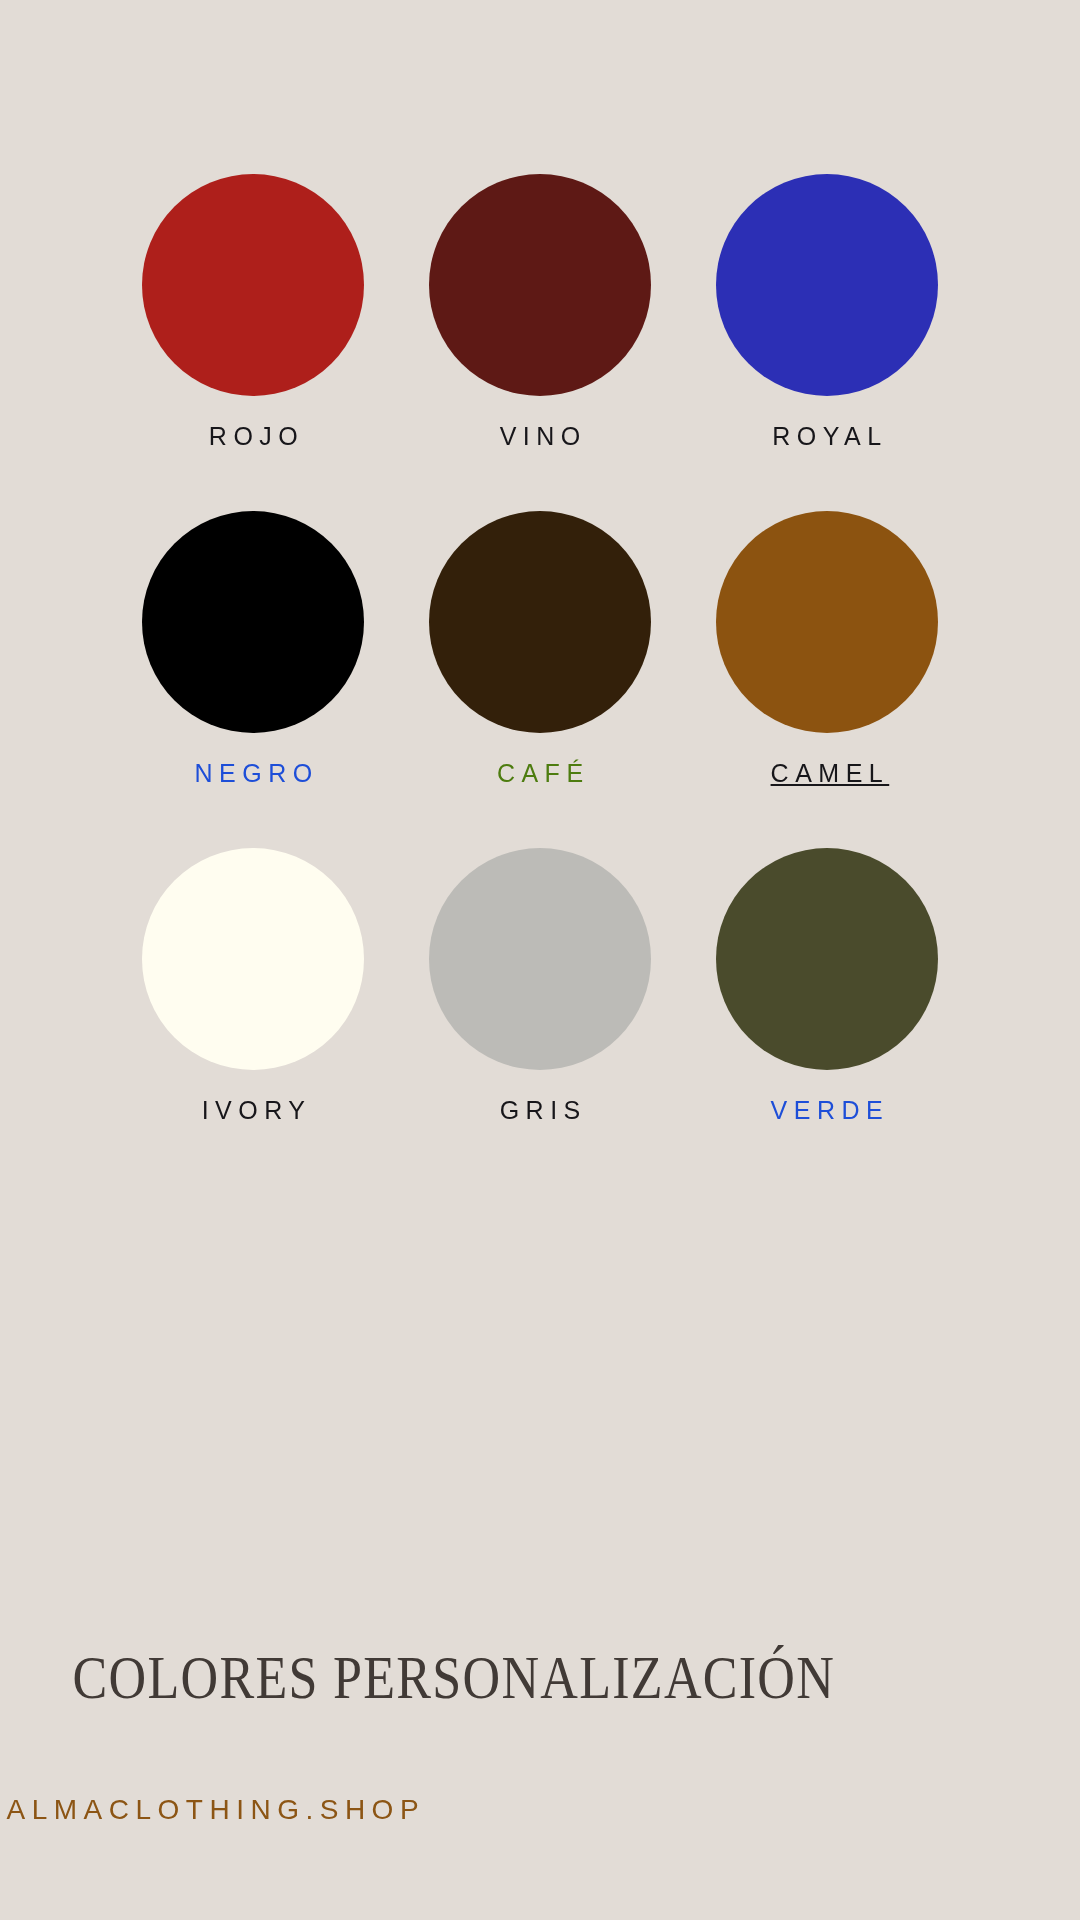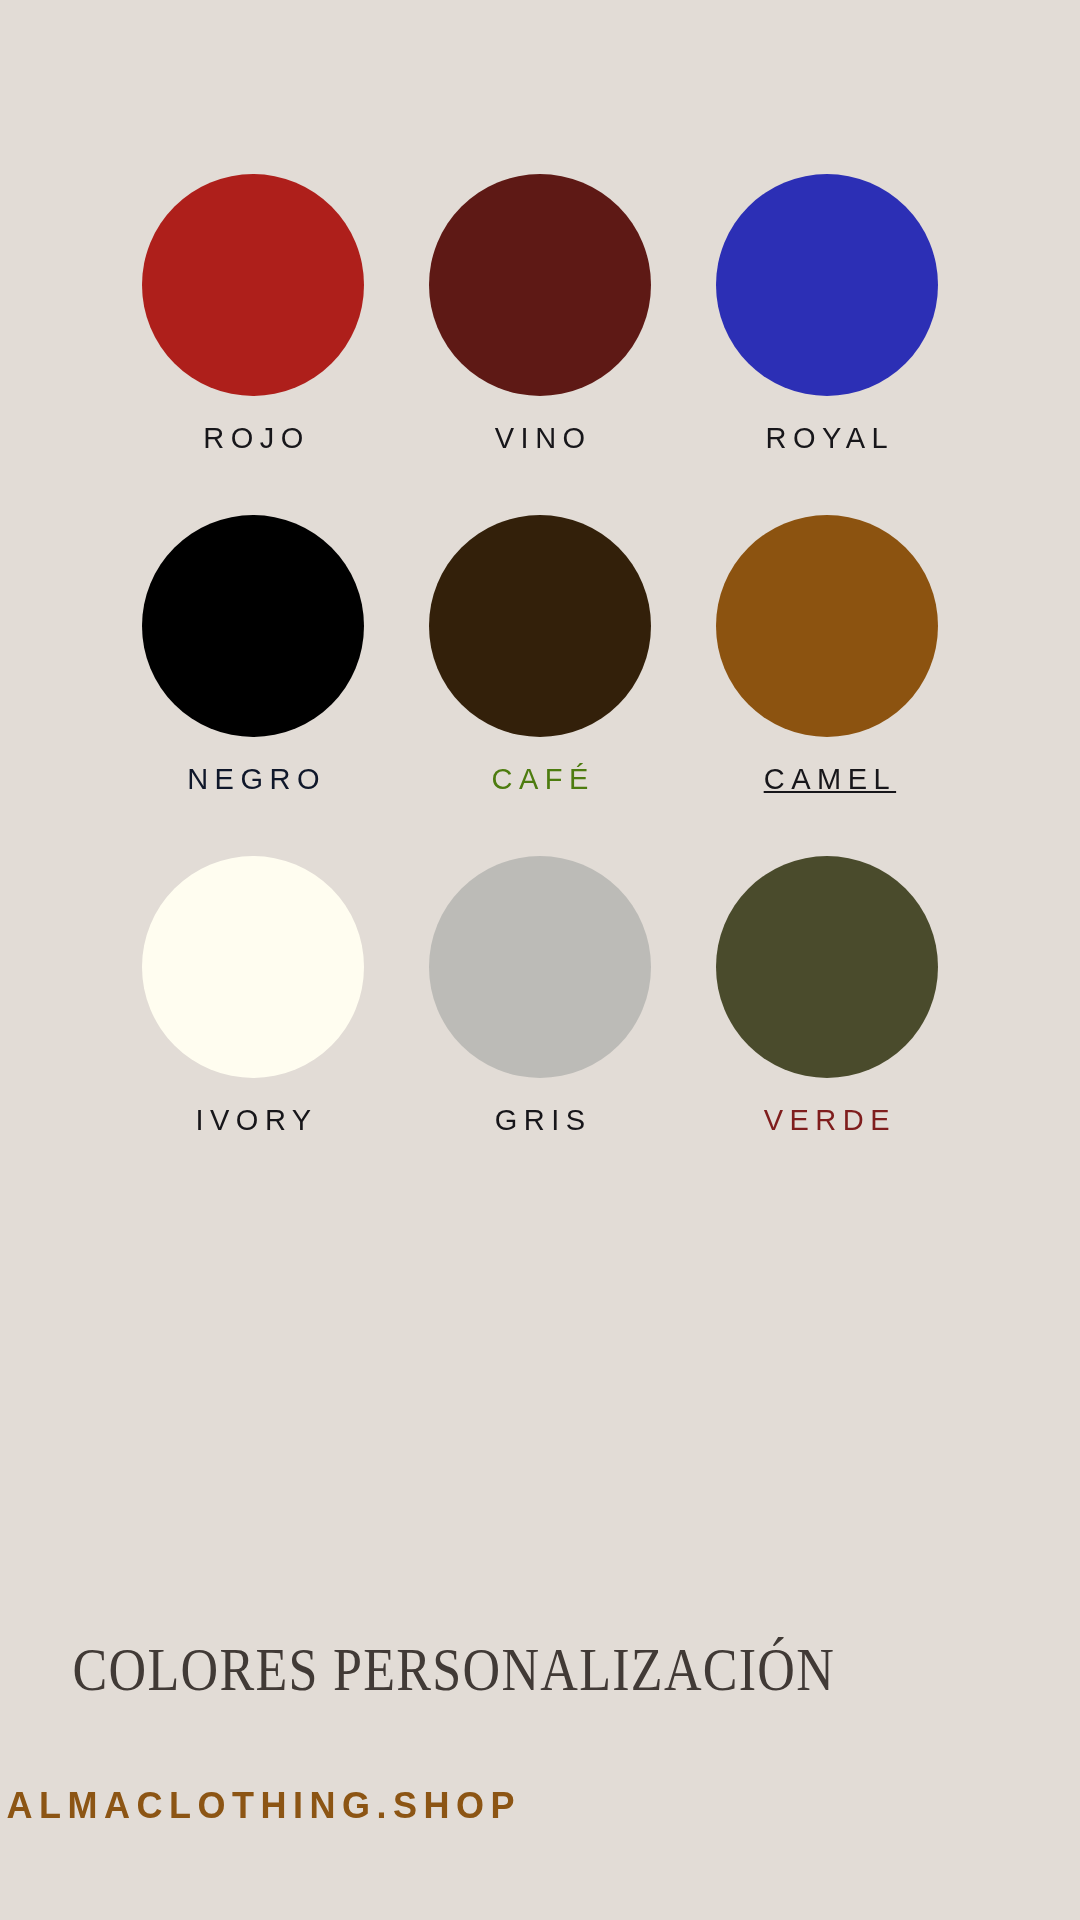--- a/index.html
+++ b/index.html
@@ -49,21 +49,21 @@
   .swatch-dot {
     width: 222px;
     height: 222px;
     border-radius: 50%;
     display: block;
   }
 
   .swatch-label {
     margin-top: 28px;
     font-family: "Liberation Sans", sans-serif;
-    font-size: 29px;
+    font-size: 25px;
     font-weight: 400;
     letter-spacing: 6.5px;
     text-indent: 6.5px;
     color: #17161a;
     text-align: center;
     line-height: 1;
     white-space: nowrap;
   }
 
   
@@ -86,22 +86,22 @@
     text-align: center;
     line-height: 1;
     white-space: nowrap;
     transform: scaleX(0.84);
     transform-origin: center center;
     margin-bottom: 0;
   }
 
   #site-url {
     font-family: "Liberation Sans", sans-serif;
-    font-size: 36px;
-    font-weight: 700;
+    font-size: 28px;
+    font-weight: 400;
     letter-spacing: 6.5px;
     text-indent: 6.5px;
     color: #8c5514;
     text-align: center;
     line-height: 1;
     white-space: nowrap;
     margin-top: 88px;
     margin-bottom: 96px;
   }
 </style>
@@ -120,21 +120,21 @@
       <span class="swatch-dot" style="background: rgb(94, 25, 21);"></span>
       <span class="swatch-label" style="color: rgb(23, 22, 26);">VINO</span>
     </div>
     <div class="swatch-cell">
       <span class="swatch-dot" style="background: rgb(44, 47, 181);"></span>
       <span class="swatch-label" style="color: rgb(23, 22, 26);">ROYAL</span>
     </div>
 
     <div class="swatch-cell">
       <span class="swatch-dot" style="background: rgb(0, 0, 0);"></span>
-      <span class="swatch-label" style="color: #0f172a;">NEGRO</span>
+      <span class="swatch-label" style="color: #1d4ed8;">NEGRO</span>
     </div>
     <div class="swatch-cell">
       <span class="swatch-dot" style="background: rgb(51, 32, 10);"></span>
       <span class="swatch-label" style="color: #4d7c0f;">CAFÉ</span>
     </div>
     <div class="swatch-cell">
       <span class="swatch-dot" style="background: rgb(140, 83, 16);"></span>
       <span class="swatch-label" style="color: rgb(23, 22, 26); text-decoration: underline;">CAMEL</span>
     </div>
 
@@ -142,21 +142,21 @@
       <span class="swatch-dot" style="background: rgb(255, 253, 240);"></span>
       <span class="swatch-label" style="color: rgb(23, 22, 26);">IVORY</span>
     </div>
     <div class="swatch-cell">
       <span class="swatch-dot" style="background: rgb(188, 187, 183);"></span>
       <span class="swatch-label" style="color: rgb(23, 22, 26);">GRIS</span>
     </div>
 
     <div class="swatch-cell">
       <span class="swatch-dot" style="background: rgb(74, 75, 44);"></span>
-      <span class="swatch-label" style="color: #7f1d1d;">VERDE</span>
+      <span class="swatch-label" style="color: #1d4ed8;">VERDE</span>
     </div>
 
   </div>
 
   <div id="footer-block">
     <div id="poster-title" style="color: rgb(65, 58, 54);">COLORES PERSONALIZACIÓN</div>
     <div id="site-url" style="color: rgb(140, 85, 20);">ALMACLOTHING.SHOP</div>
   </div>
 
 </div>

